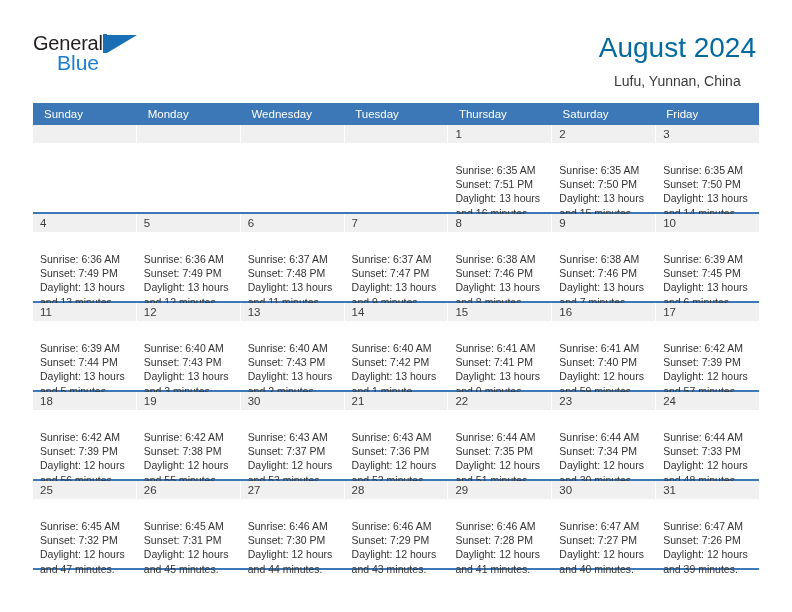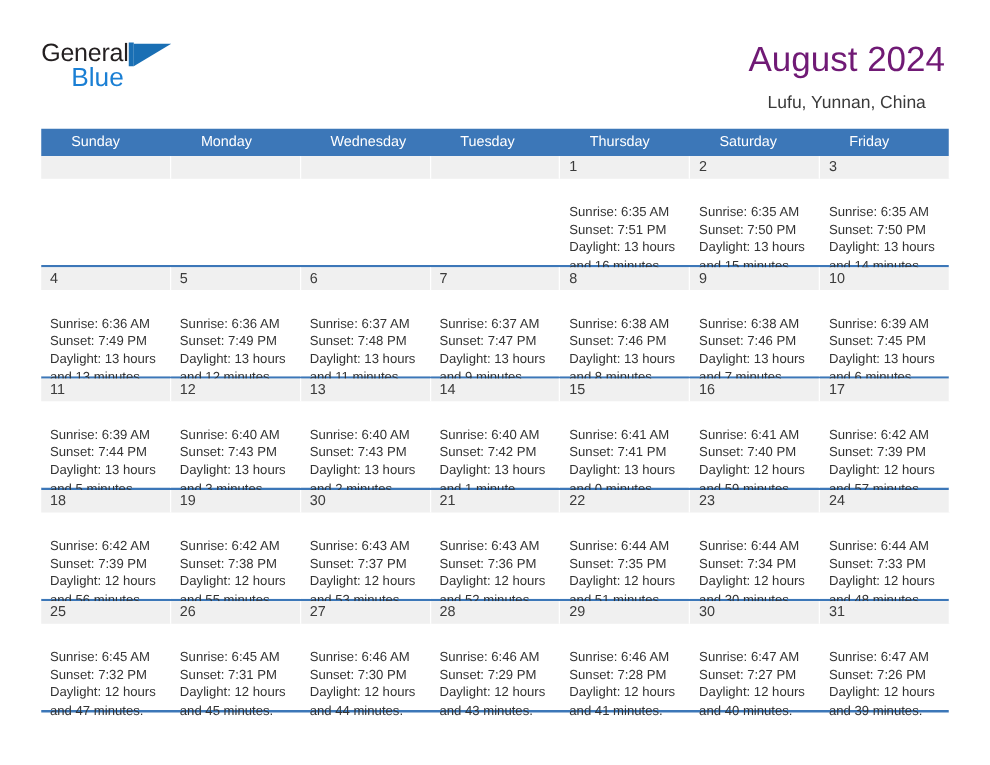--- a/index.html
+++ b/index.html
@@ -74,21 +74,21 @@
     font-family: "Liberation Sans", sans-serif;
   }
 
   .title-block {
     text-align: right;
     padding-top: 1px;
   }
   .cal-title {
     font-size: 28px;
     font-weight: normal;
-    color: #701a75;
+    color: #0369a1;
     line-height: 32px;
     letter-spacing: 0px;
   }
   .cal-subtitle {
     font-size: 14px;
     color: #3a3a3a;
     line-height: 18px;
     margin-top: 8px;
     text-align: center;
   }
@@ -103,21 +103,21 @@
   .dow-row {
     display: flex;
     background: #3c77b8;
     height: 22px;
   }
   .dow {
     flex: 1 1 0;
     color: #ffffff;
     font-size: 11.5px;
     line-height: 22px;
-    padding-left: 24px;
+    padding-left: 11px;
     white-space: nowrap;
   }
 
   .week {
     display: flex;
     border-bottom: 2px solid #3c77b8;
     height: 89px;
   }
   .week:first-of-type { height: 89px; }
 

